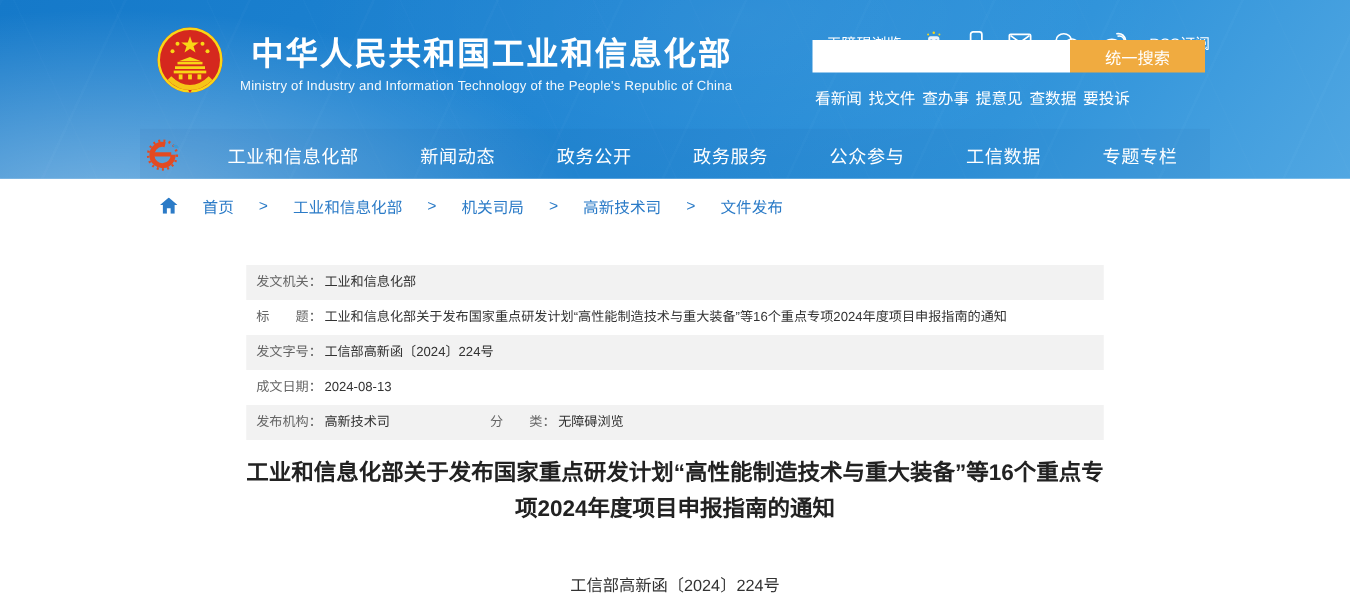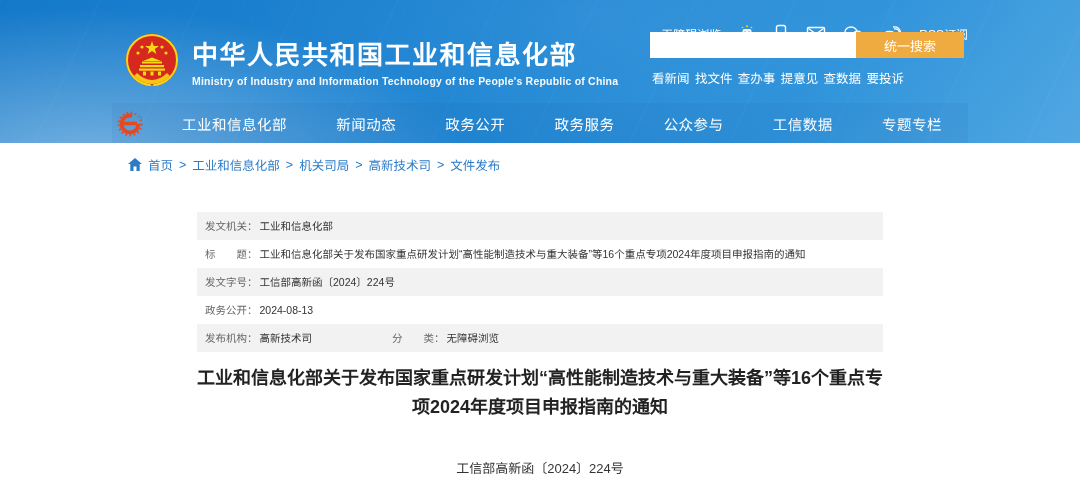--- a/index.html
+++ b/index.html
@@ -18,41 +18,41 @@
       repeating-linear-gradient(115deg, rgba(255,255,255,.05) 0 2px, rgba(255,255,255,0) 2px 90px),
       repeating-linear-gradient(65deg, rgba(255,255,255,.04) 0 1px, rgba(255,255,255,0) 1px 70px);
   }
   .header-inner { position:relative; width:856px; height:100%; margin:0 auto; }
 
   .topbar { display:flex; justify-content:flex-end; align-items:center; gap:17px;
             padding-top:24px; color:#fff; font-size:12px; }
   .topbar a { color:#fff; text-decoration:none; }
   .topbar svg { display:block; }
 
-  .brand { position:absolute; left:12px; top:32px; display:flex; align-items:center; color:#fff; }
+  .brand { position:absolute; left:12px; top:20px; display:flex; align-items:center; color:#fff;text-align:right; }
   .brand-text { margin-left:12px; }
   .brand-title { font-size:26px; font-weight:bold; letter-spacing:1.5px; }
-  .brand-sub { font-size:10.5px; margin-top:4px; opacity:.95; letter-spacing:.2px;font-weight:bold; }
+  .brand-sub { font-size:10.5px; margin-top:4px; opacity:.95; letter-spacing:.2px; }
 
   .search-area { position:absolute; top:32px; right:4px; width:314px; }
   .search-row { display:flex; }
   .search-input { flex:1; height:26px; border:0; background:#fff; padding:0 8px; font-size:12px; outline:none; }
   .search-btn { width:108px; height:26px; border:0; background:#f0ab40; color:#fff; font-size:13px; cursor:pointer; }
   .quick-links { display:flex; justify-content:space-between; margin:10px 60px 13px 2px; }
   .quick-links a { color:#fff; font-size:12.5px; text-decoration:none; }
 
   .navbar { position:absolute; left:0; right:0; bottom:0; height:40px; background:rgba(10,70,140,.06); }
   .nav-inner { width:856px; height:100%; margin:0 auto; display:flex; align-items:center; }
   .nav-logo { margin-left:4px; width:48px; display:flex; align-items:center; }
   .nav-items { flex:1; display:flex; justify-content:space-between; margin:0 26px 0 18px; }
   .nav-items a { color:#fff; font-size:14.5px; text-decoration:none; letter-spacing:.5px; }
 
   
   .breadcrumb { width:856px; margin:12px auto 0; padding-left:16px; display:flex;
-                align-items:center; gap:6px; font-size:12.5px; color:#2b7bc7; }
+                align-items:center; gap:20px; font-size:12.5px; color:#2b7bc7; }
   .breadcrumb a { color:#2b7bc7; text-decoration:none; }
   .breadcrumb .sep { color:#2b7bc7; }
 
   .meta-table { width:686px; margin:38px auto 0; font-size:10.5px; color:#333; }
   .meta-row { display:flex; padding:8px 8px; line-height:12px; }
   .meta-row:nth-child(odd) { background:#f2f2f2; }
   .meta-cell { display:flex; white-space:nowrap; }
   .meta-cell.col1 { flex:0 0 187px; }
   .meta-label { color:#666; margin-right:2px; }
   .meta-value { color:#333; }
@@ -210,21 +210,21 @@
     </div>
   </div>
   <div class="meta-row">
     <div class="meta-cell">
       <span class="meta-label">发文字号：</span>
       <span class="meta-value">工信部高新函〔2024〕224号</span>
     </div>
   </div>
   <div class="meta-row">
     <div class="meta-cell">
-      <span class="meta-label">政务公开：</span>
+      <span class="meta-label">成文日期：</span>
       <span class="meta-value">2024-08-13</span>
     </div>
   </div>
   <div class="meta-row">
     <div class="meta-cell col1">
       <span class="meta-label">发布机构：</span>
       <span class="meta-value">高新技术司</span>
     </div>
     <div class="meta-cell">
       <span class="meta-label">分　　类：</span>

